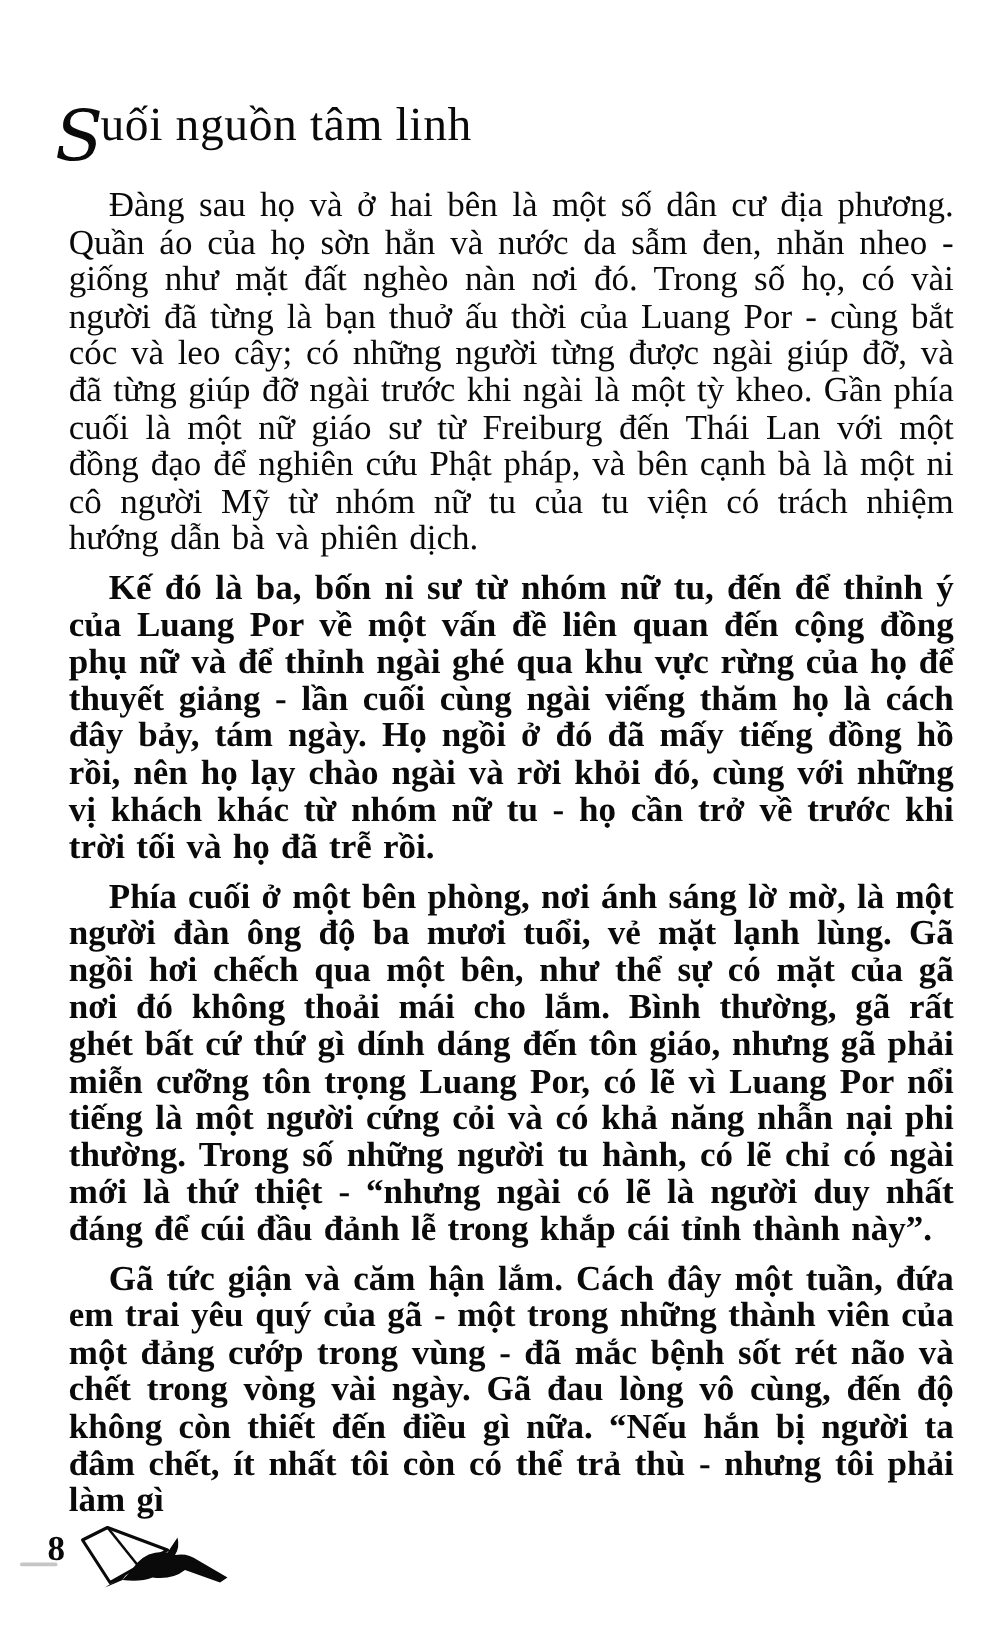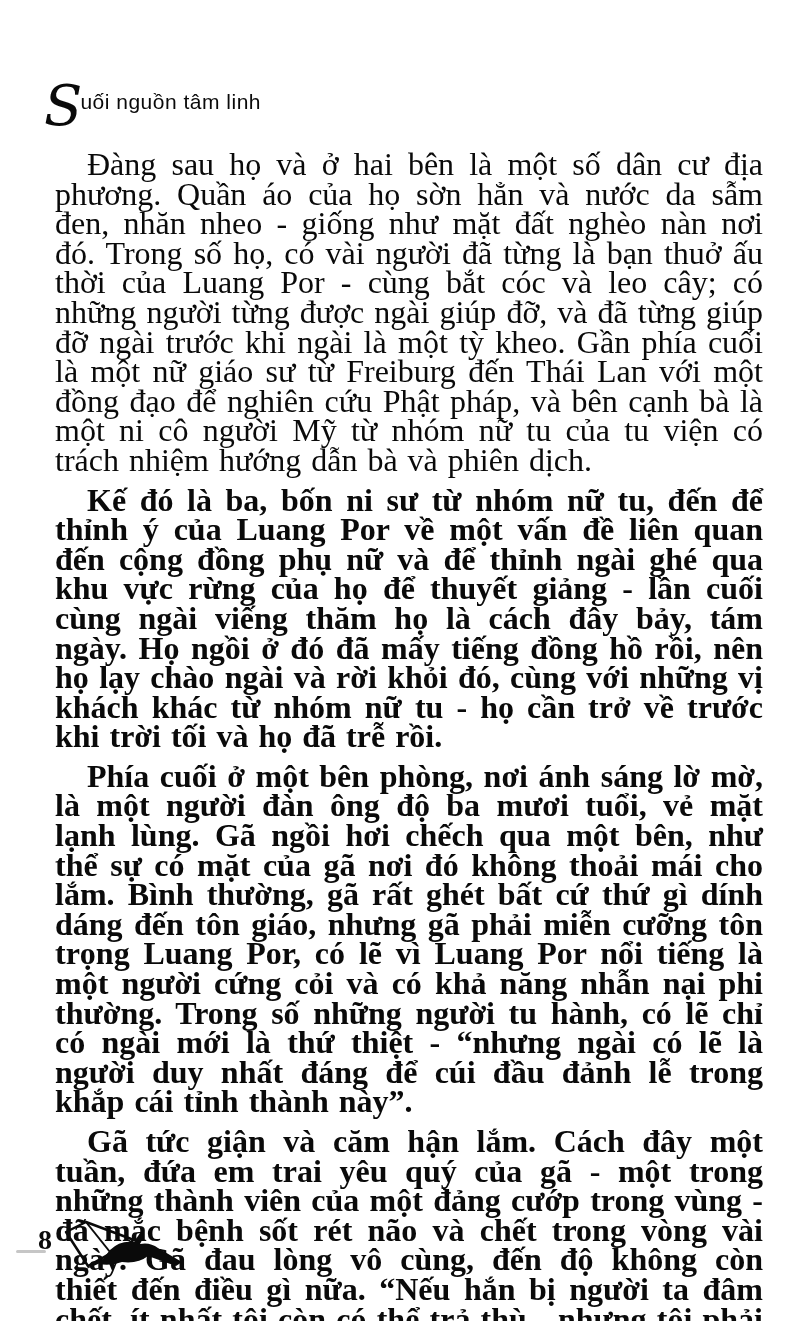--- a/index.html
+++ b/index.html
@@ -22,36 +22,36 @@
     display: inline-block;
     font-family: "DejaVu Serif", serif;
     font-style: italic;
     font-size: 56px;
     line-height: 1;
     vertical-align: -10px;
     letter-spacing: -2px;
   }
   .header-title {
     display: inline-block;
-    font-family: Liberation Sans, sans-serif;
-    font-size: 21px;
+    font-family: Liberation Serif, serif;
+    font-size: 38px;
     letter-spacing: 0.5px;
     vertical-align: 6px;
   }
   .body-text {
     position: absolute;
     left: 55px;
     top: 150px;
     width: 708px;
     text-align: justify;
   }
   .body-text p {
     margin: 0;
     text-indent: 32px;
-    font-size: 32px;
+    font-size: 28px;
     line-height: 29.6px;
     word-spacing: 2px;
   }
   .body-text p + p { margin-top: 10px; font-weight: bold; }
   .page-footer {
     position: absolute;
     left: 0;
     top: 1214px;
     width: 300px;
     height: 70px;

